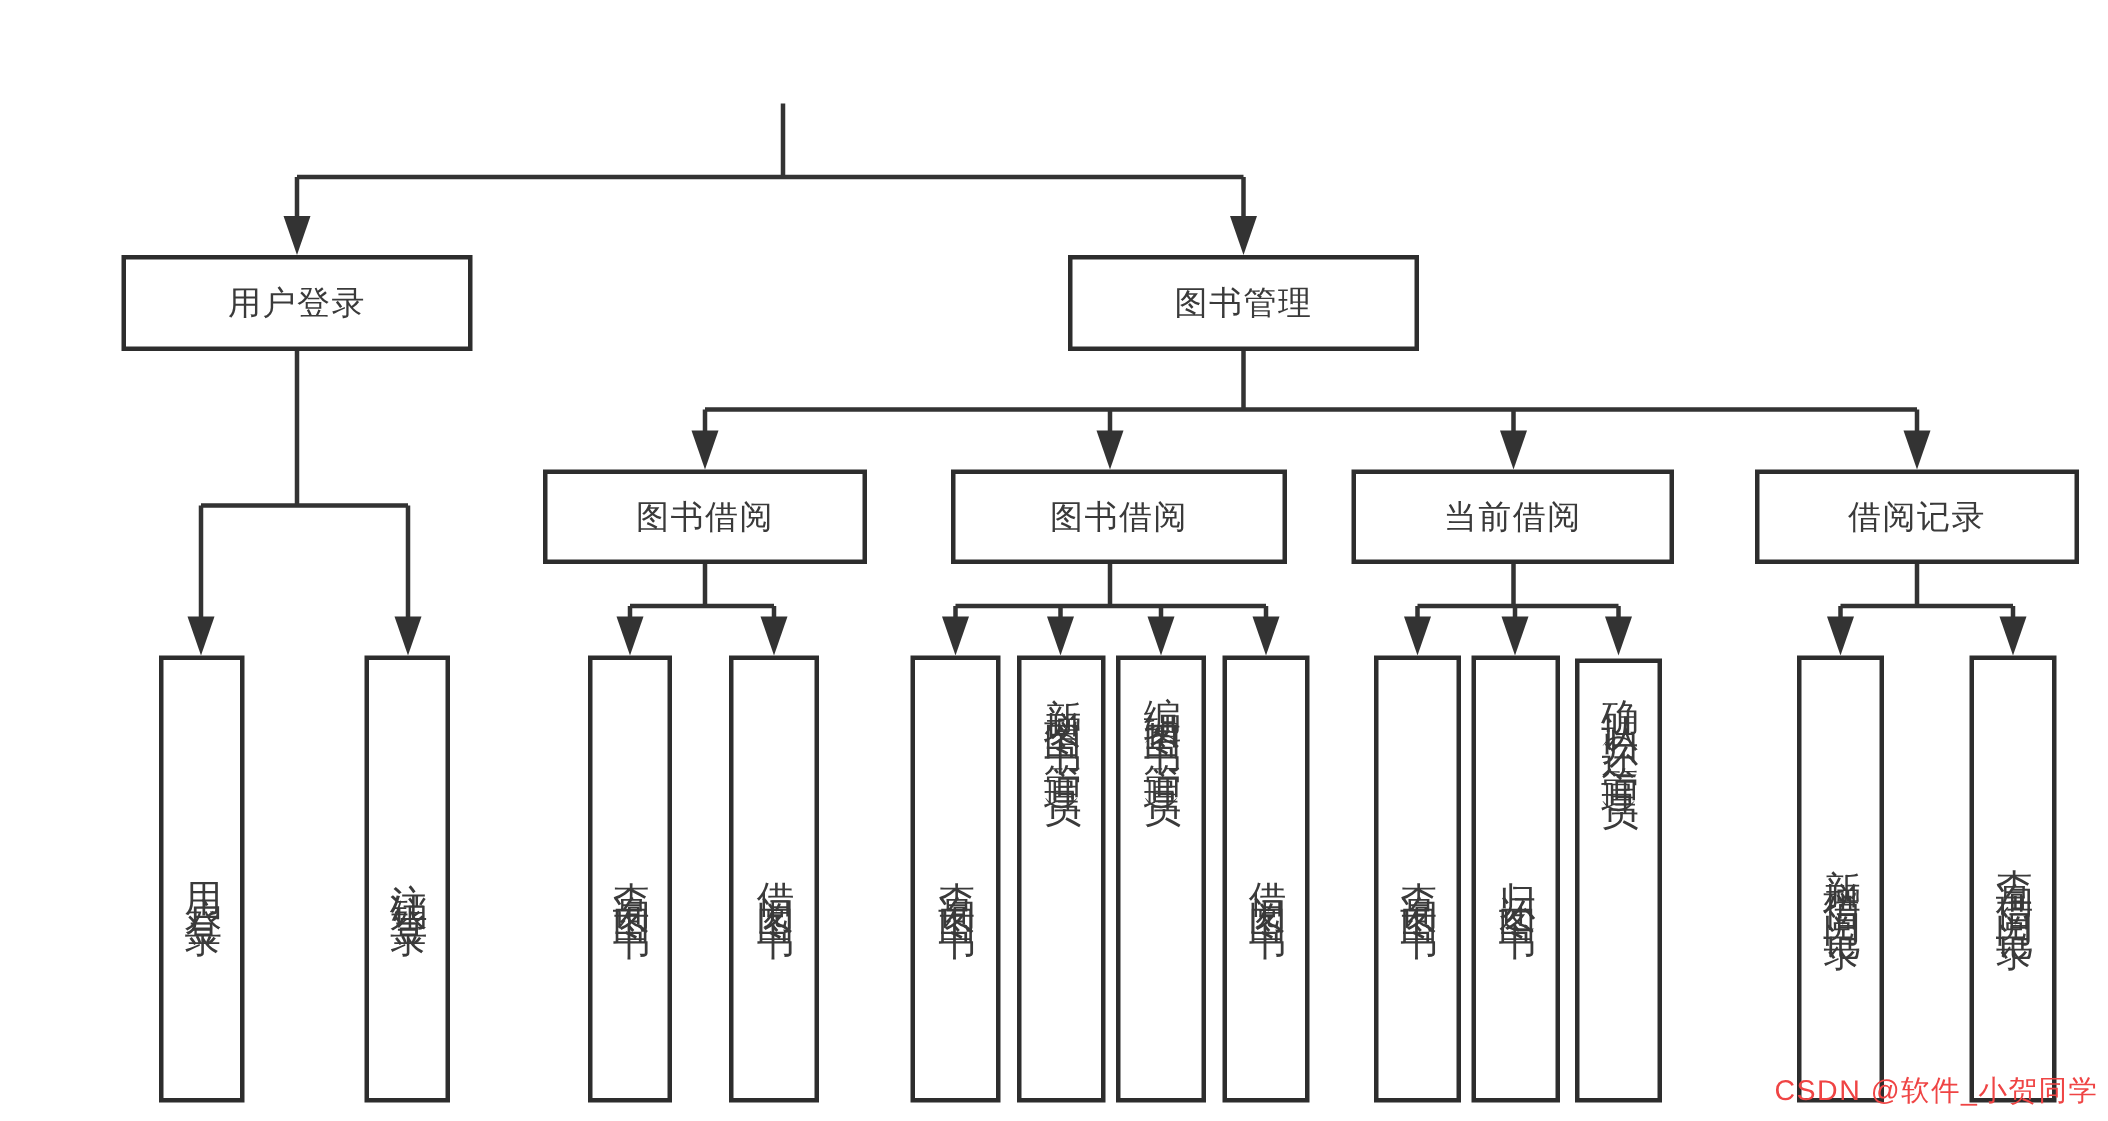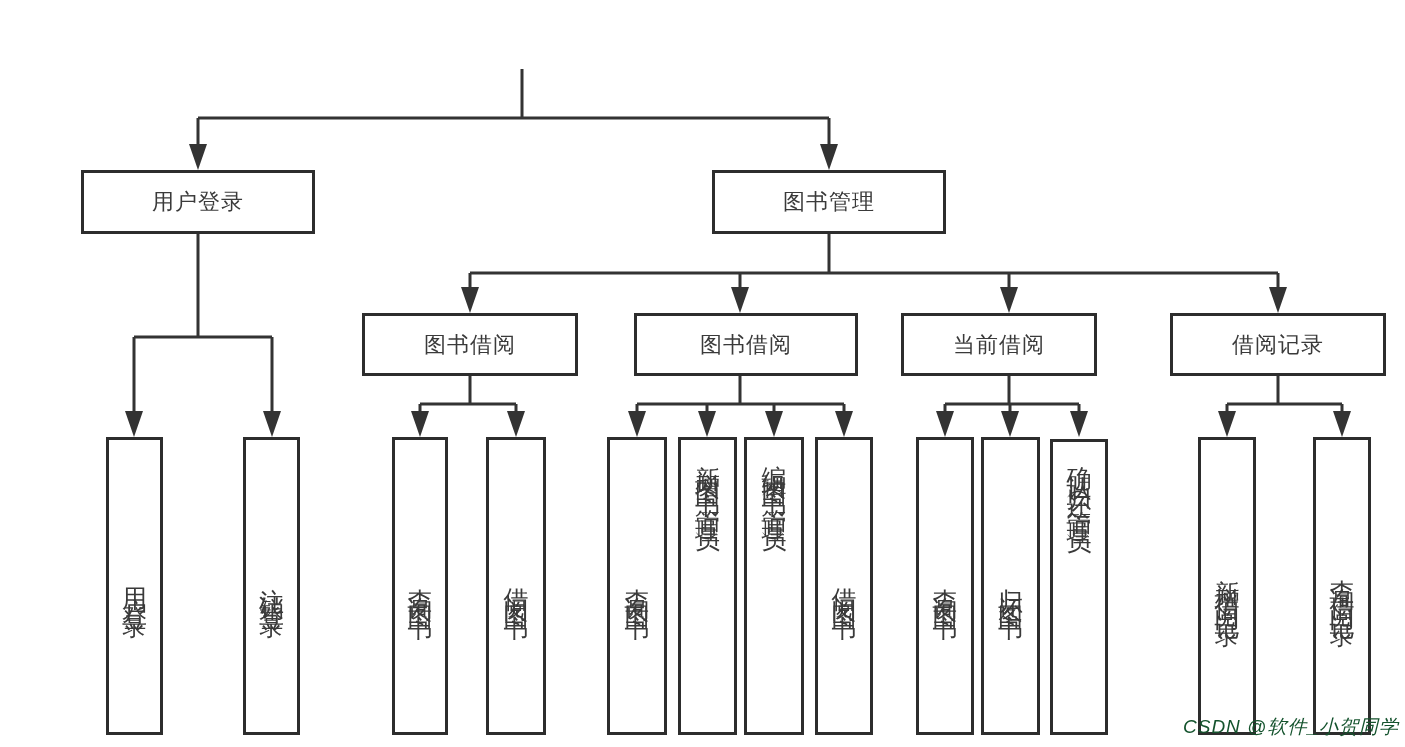--- a/index.html
+++ b/index.html
@@ -15,21 +15,21 @@
   }
   .vbox{
     position:absolute;z-index:2;background:#ffffff;border:3px solid #2d2d2d;
     box-sizing:border-box;display:flex;align-items:center;justify-content:center;
     writing-mode:vertical-rl;text-orientation:mixed;
     font-size:25px;letter-spacing:9px;line-height:1;
   }
   .vbox.long{justify-content:flex-start;padding-top:5px;}
   .watermark{
     position:absolute;z-index:3;left:1183px;top:714px;
-    font-size:19px;letter-spacing:1px;color:#14532d;white-space:nowrap;font-style:italic;
+    font-size:19px;letter-spacing:1px;color:#ef4444;white-space:nowrap;
   }
 </style>
 </head>
 <body>
 
 <div class="canvas">
 
   <svg class="wires" width="1405" height="747" viewBox="0 0 1405 747">
     <g stroke="#333333" stroke-width="3" fill="none">
       <path d="M522 69 V118 M198 118 H829 M198 118 V150 M829 118 V150"></path>
@@ -62,21 +62,21 @@
       <polygon points="1333,411 1351,411 1342,437"></polygon>
     </g>
   </svg>
 
 
   <div class="hbox" style="left:81px;top:170px;width:234px;height:64px">用户登录</div>
   <div class="hbox" style="left:712px;top:170px;width:234px;height:64px">图书管理</div>
 
   <div class="hbox" style="left:362px;top:313px;width:216px;height:63px">图书借阅</div>
   <div class="hbox" style="left:634px;top:313px;width:224px;height:63px">图书借阅</div>
-  <div class="hbox" style="left:901px;top:313px;width:196px;height:63px">当前借阅</div>
+  <div class="hbox" style="left:901px;top:313px;width:215px;height:63px">当前借阅</div>
   <div class="hbox" style="left:1170px;top:313px;width:216px;height:63px">借阅记录</div>
 
   <div class="vbox" style="left:106px;top:437px;width:57px;height:298px">用户登录</div>
   <div class="vbox" style="left:243px;top:437px;width:57px;height:298px">注销登录</div>
 
   <div class="vbox" style="left:392px;top:437px;width:56px;height:298px">查询图书</div>
   <div class="vbox" style="left:486px;top:437px;width:60px;height:298px">借阅图书</div>
 
   <div class="vbox" style="left:607px;top:437px;width:60px;height:298px">查询图书</div>
   <div class="vbox long" style="left:678px;top:437px;width:59px;height:298px">新增图书（管理员）</div>

